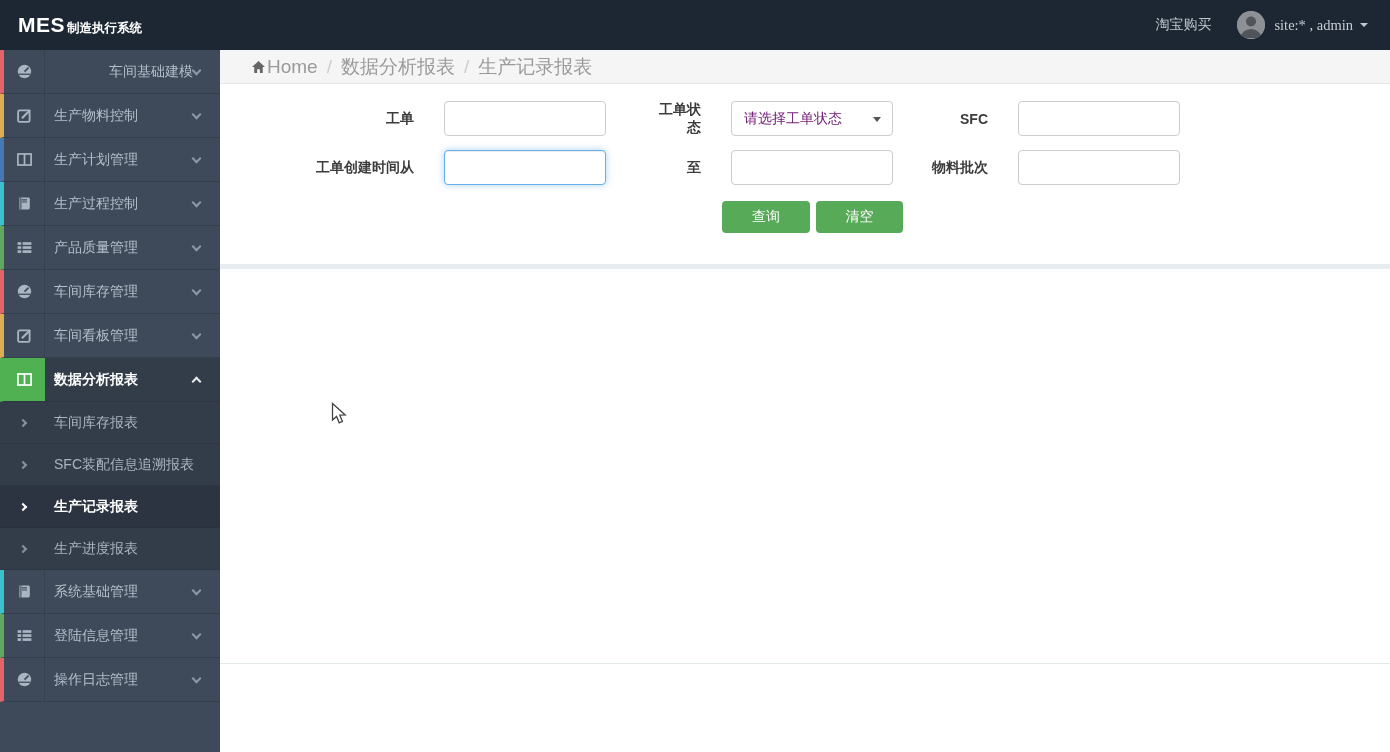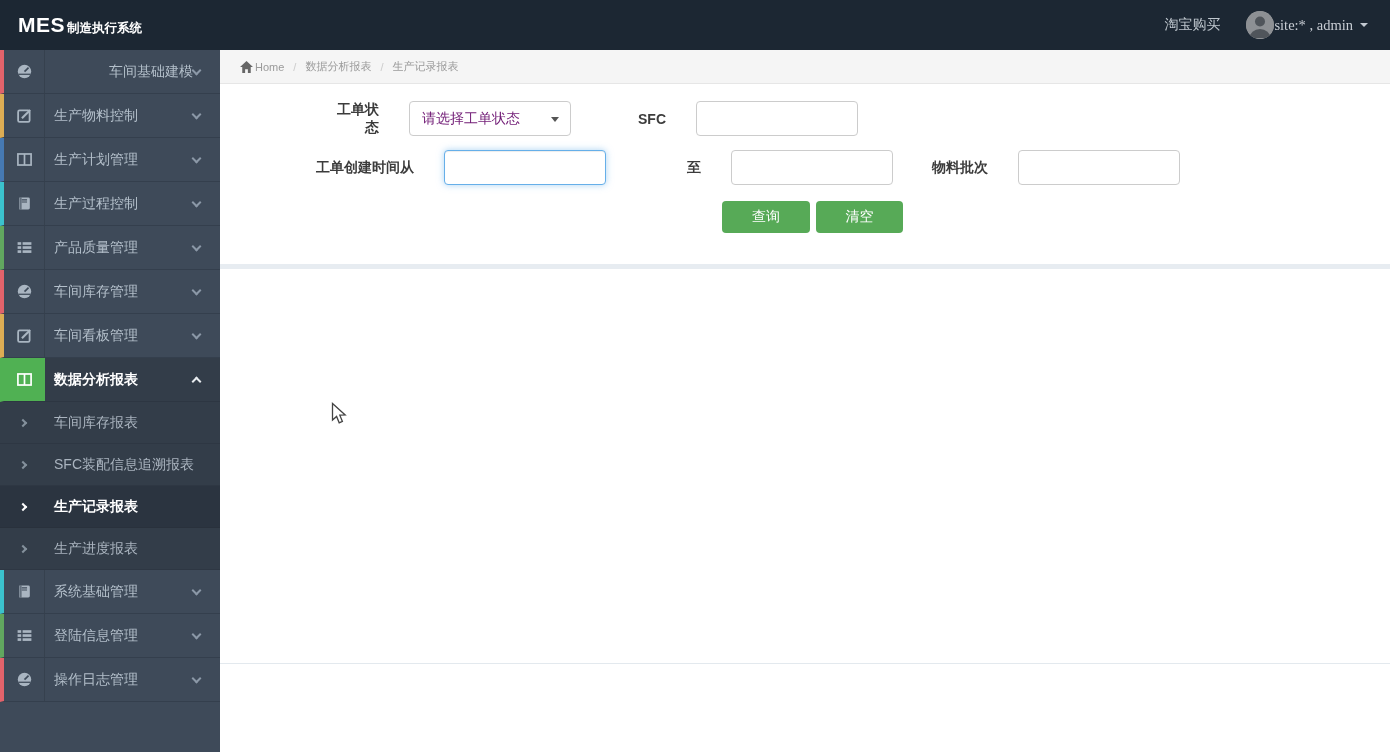--- a/index.html
+++ b/index.html
@@ -11,21 +11,21 @@
   .navbar { position:absolute; top:0; left:0; width:100%; height:50px;
     background:#1c2733; display:flex; align-items:center; z-index:30; }
   .logo { padding-left:18px; display:flex; align-items:baseline; color:#fff; }
   .logo-main { font-size:21px; font-weight:bold; letter-spacing:.5px; }
   .logo-sub { font-size:12.5px; font-weight:bold; margin-left:2px; }
   .nav-right { position:absolute; right:22px; top:0; height:50px;
     display:flex; align-items:center; }
   .taobao { font-size:14px; color:#bfc7ce; margin-right:26px; cursor:pointer; }
   .avatar { width:28px; height:28px; border-radius:50%; overflow:hidden;
     background:#97999b; flex:0 0 auto; cursor:pointer; }
-  .user-menu { display:flex; align-items:center; cursor:pointer; }
+  .user-menu { display:flex; align-items:center; margin-left:9px; cursor:pointer; }
   .user-label { font-family:"Liberation Serif","DejaVu Serif",serif;
     font-size:14.5px; color:#c8cdd4; }
   .user-caret { width:0; height:0; margin-left:7px; border-left:4px solid transparent;
     border-right:4px solid transparent; border-top:4px solid #c2c9d1; }
 
   
   .sidebar { position:absolute; top:50px; left:0; bottom:0; width:220px;
     background:#3e4a59; z-index:20; }
   .s-item { display:flex; align-items:center; height:44px;
     border-left:4px solid transparent; border-bottom:1px solid rgba(35,44,54,.35);
@@ -49,21 +49,21 @@
     border-right:2px solid #84909c; transform:rotate(45deg); }
   .sub-label { margin-left:9px; font-size:14px; color:#aab4bf; }
   .sub-item.active { background:#2b3440; }
   .sub-item.active .sub-label { color:#ffffff; font-weight:bold; }
   .sub-item.active .sub-arrow { border-color:#ffffff; }
 
   
   .content { position:absolute; top:50px; left:220px; right:0; bottom:0;
     background:#ffffff; }
   .breadcrumb { height:34px; background:#f5f5f5; border-bottom:1px solid #e6e6e6;
-    display:flex; align-items:center; padding-left:20px; font-size:11px; }
+    display:flex; align-items:center; padding-left:32px; font-size:19px; }
   .bc-home { display:flex; align-items:center; color:#9a9a9a; cursor:pointer; }
   .bc-home svg { margin-right:2px; }
   .bc-sep { color:#cccccc; margin:0 9px; }
   .bc-link { color:#9a9a9a; cursor:pointer; }
   .bc-current { color:#9a9a9a; }
 
   .form-panel { height:180px; background:#ffffff; padding-top:17px; }
   .form-row { display:flex; align-items:center; margin-left:64px; height:35px; }
   .form-row + .form-row { margin-top:14px; }
   .fgroup { display:flex; align-items:center; }
@@ -292,20 +292,24 @@
         <span>Home</span>
       </span>
       <span class="bc-sep">/</span>
       <span class="bc-link">数据分析报表</span>
       <span class="bc-sep">/</span>
       <span class="bc-current">生产记录报表</span>
     </div>
 
     <section class="form-panel">
       <div class="form-row">
+        <div class="fgroup g1">
+          <label class="flabel">工单</label>
+          <input class="finput" value="" style="">
+        </div>
         <div class="fgroup g2">
           <label class="flabel">工单状态</label>
           <div class="fselect">
             <span class="fselect-value">请选择工单状态</span>
             <i class="sel-caret"></i>
           </div>
         </div>
         <div class="fgroup g3">
           <label class="flabel">SFC</label>
           <input class="finput" value="" style="">

